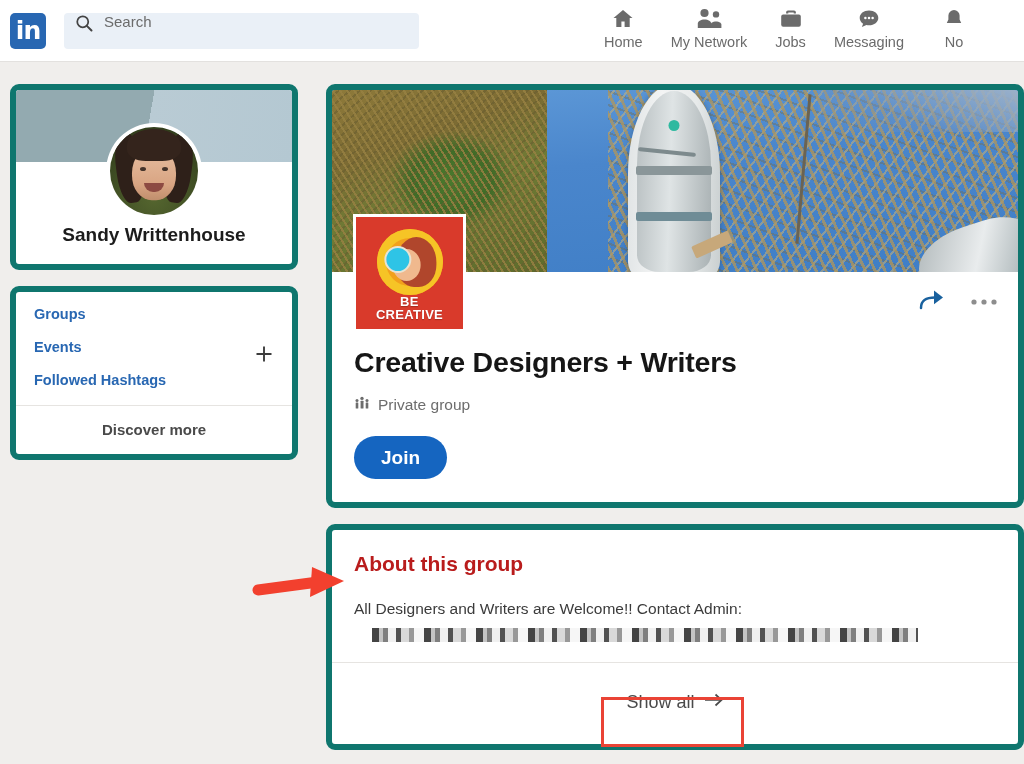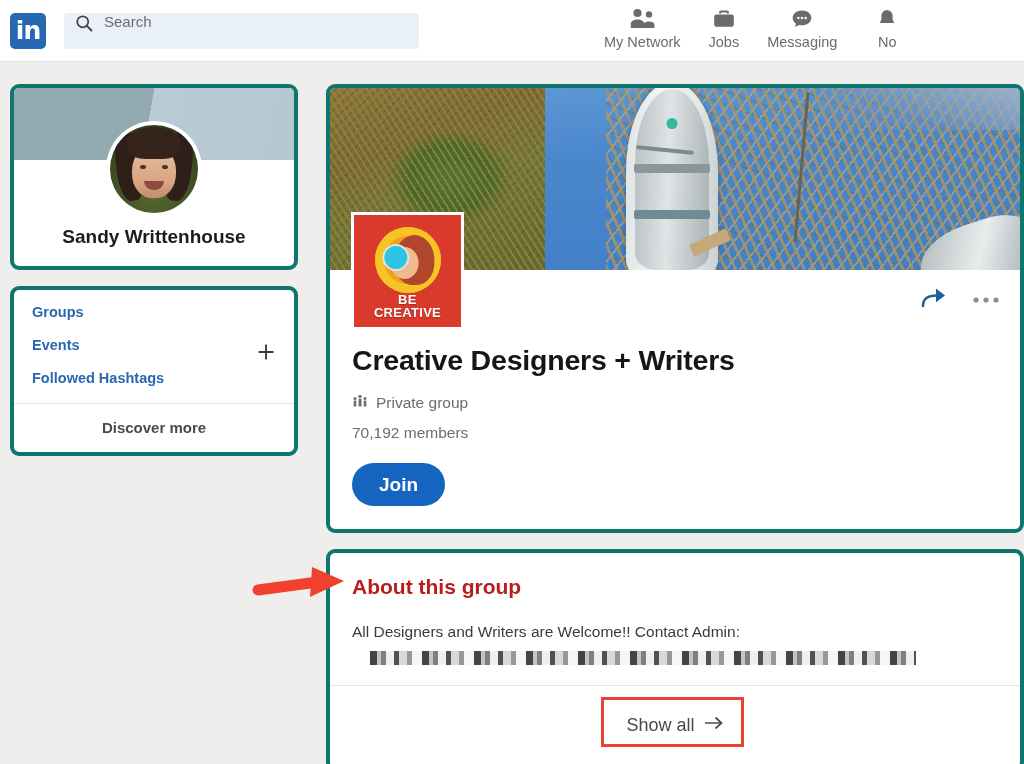--- a/index.html
+++ b/index.html
@@ -48,21 +48,21 @@
   }
   .nav-icon { height: 26px; display: flex; align-items: center; }
   .nav-label {
     margin-top: 2px; font-size: 14.5px; color: #6b6b6b;
     white-space: nowrap;
   }
   .nav-item.cut { padding-right: 0; margin-right: -24px; }
 
   
   .card {
-    background: #ffffff; border: 4px solid #0f766e;
+    background: #ffffff; border: 6px solid #0f766e;
     border-radius: 9px; overflow: hidden;
   }
   .left-col { position: absolute; left: 10px; top: 84px; width: 288px; }
 
   .profile-card { position: relative; height: 186px; }
   .profile-cover {
     height: 72px; width: 100%;
     background: linear-gradient(100deg,#93aab0 0%,#93aab0 48%,#b9cbd4 48%,#b4c8d2 100%);
   }
   .avatar-wrap {
@@ -315,20 +315,28 @@
       <span class="search-icon">
         <svg width="20" height="20" viewBox="0 0 24 24">
           <circle cx="10.5" cy="10.5" r="6.6" fill="none" stroke="#444" stroke-width="2.1"></circle>
           <line x1="15.4" y1="15.4" x2="21" y2="21" stroke="#444" stroke-width="2.4" stroke-linecap="round"></line>
         </svg>
       </span>
       <input class="search-input" type="text" placeholder="Search" style="">
     </div>
 
     <div class="nav">
+      <div class="nav-item">
+        <span class="nav-icon">
+          <svg width="26" height="24" viewBox="0 0 24 24" fill="#6b6b6b">
+            <path d="M12 3 2.5 11h2.8v9h5.1v-5.4h3.2V20h5.1v-9h2.8z"></path>
+          </svg>
+        </span>
+        <span class="nav-label">Home</span>
+      </div>
 
       <div class="nav-item">
         <span class="nav-icon">
           <svg width="28" height="24" viewBox="0 0 28 24" fill="#6b6b6b">
             <circle cx="9.5" cy="6" r="4.1"></circle>
             <path d="M2.8 21v-4.2c0-2.6 3-4.3 6.7-4.3s6.7 1.7 6.7 4.3V21z"></path>
             <circle cx="21" cy="7.4" r="3.2"></circle>
             <path d="M15.6 21v-3.2c0-2 2.4-3.3 5.4-3.3s5.4 1.3 5.4 3.3V21z"></path>
           </svg>
         </span>
@@ -466,21 +474,20 @@
               <circle cx="3" cy="5.4" r="1.5"></circle>
                 <rect x="1.7" y="7.6" width="2.6" height="6" rx=".5"></rect>
               <circle cx="8" cy="3.4" r="1.7"></circle>
                 <rect x="6.6" y="5.8" width="2.9" height="7.8" rx=".5"></rect>
               <circle cx="13" cy="5.4" r="1.5"></circle>
                 <rect x="11.7" y="7.6" width="2.6" height="6" rx=".5"></rect>
             </svg>
           </span>
           <span>Private group</span>
         </div>
-        <div class="group-members">70,192 members</div>
         <button class="join-btn">Join</button>
       </div>
     </div>
 
     <div class="card about-card">
       <div class="about-body">
         <div class="about-title">About this group</div>
         <div class="about-text">All Designers and Writers are Welcome!! Contact Admin:</div>
         <div class="redacted"></div>
       </div>

